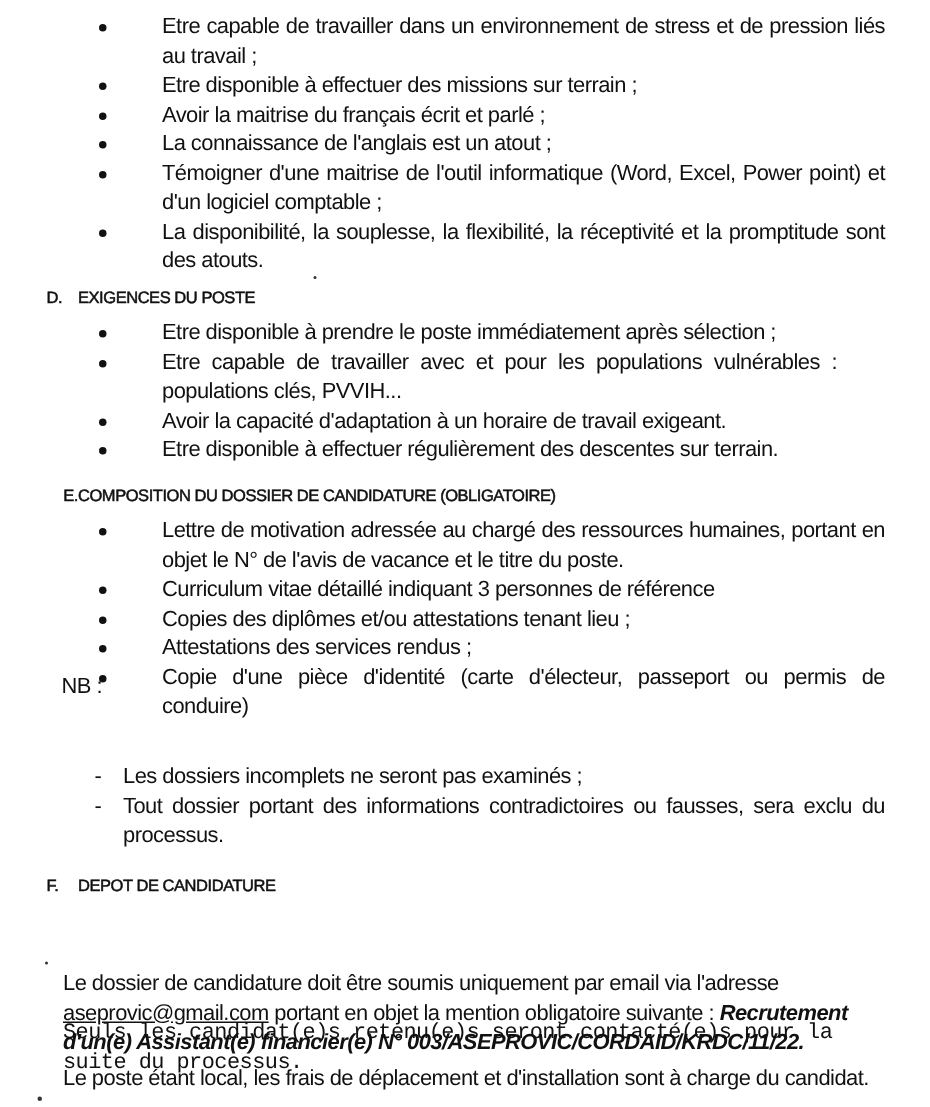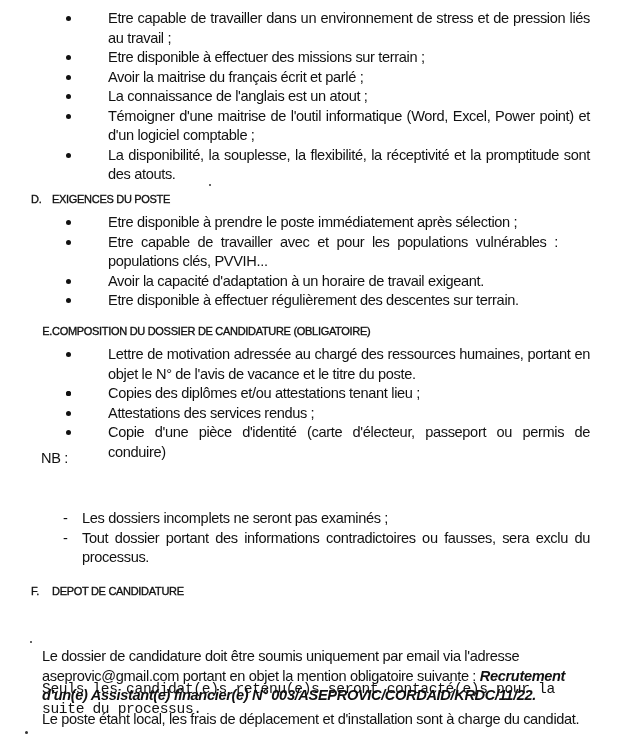--- a/index.html
+++ b/index.html
@@ -50,21 +50,21 @@
   #nb { position: absolute; left: 41px; top: 450px; }
   #sec-nb { position: absolute; top: 509px; left: 0; width: 620px; }
   #head-f { top: 585px; }
   .para {
     position: absolute; left: 42px; width: 550px;
     line-height: 19.5px;
   }
   #para-1 { top: 647px; }
   #para-2 { top: 680px; font-family: Liberation Mono, monospace; }
   #para-3 { top: 710px; }
-  .email { color: #111; }
+  .email { text-decoration: underline; color: #111; }
   .bi { font-style: italic; font-weight: bold; }
   .speck { position: absolute; background: #333; border-radius: 50%; }
 </style>
 </head>
 <body>
 
 <div class="page">
 
   <ul class="bullets" id="sec-c">
     <li><span class="dot"></span><span>Etre capable de travailler dans un environnement de stress et de pression liés au travail ;</span></li>
@@ -83,21 +83,21 @@
     <li><span class="dot"></span><span>Etre capable de travailler avec et pour les populations vulnérables : populations clés, PVVIH...</span></li>
     <li><span class="dot"></span><span>Avoir la capacité d'adaptation à un horaire de travail exigeant.</span></li>
     <li><span class="dot"></span><span>Etre disponible à effectuer régulièrement des descentes sur terrain.</span></li>
   </ul>
 
   <div class="heading" id="head-e">
     <span class="letter">E.</span><span>COMPOSITION DU DOSSIER DE CANDIDATURE (OBLIGATOIRE)</span>
   </div>
   <ul class="bullets" id="sec-e">
     <li><span class="dot"></span><span>Lettre de motivation adressée au chargé des ressources humaines, portant en objet le  N° de l'avis de vacance et le titre du poste.</span></li>
-    <li><span class="dot"></span></li>
+    <li><span class="dot"></span><span>Curriculum vitae détaillé indiquant  3 personnes de référence</span></li>
     <li><span class="dot"></span><span>Copies des diplômes et/ou attestations tenant lieu ;</span></li>
     <li><span class="dot"></span><span>Attestations des services rendus ;</span></li>
     <li><span class="dot"></span><span>Copie d'une pièce d'identité (carte d'électeur, passeport ou permis de conduire)</span></li>
   </ul>
 
   <div id="nb">NB :</div>
   <ul class="dashes" id="sec-nb">
     <li><span class="dash">-</span><span>Les dossiers incomplets ne seront pas examinés ;</span></li>
     <li><span class="dash">-</span><span>Tout dossier portant des informations contradictoires ou fausses, sera exclu du processus.</span></li>
   </ul>

